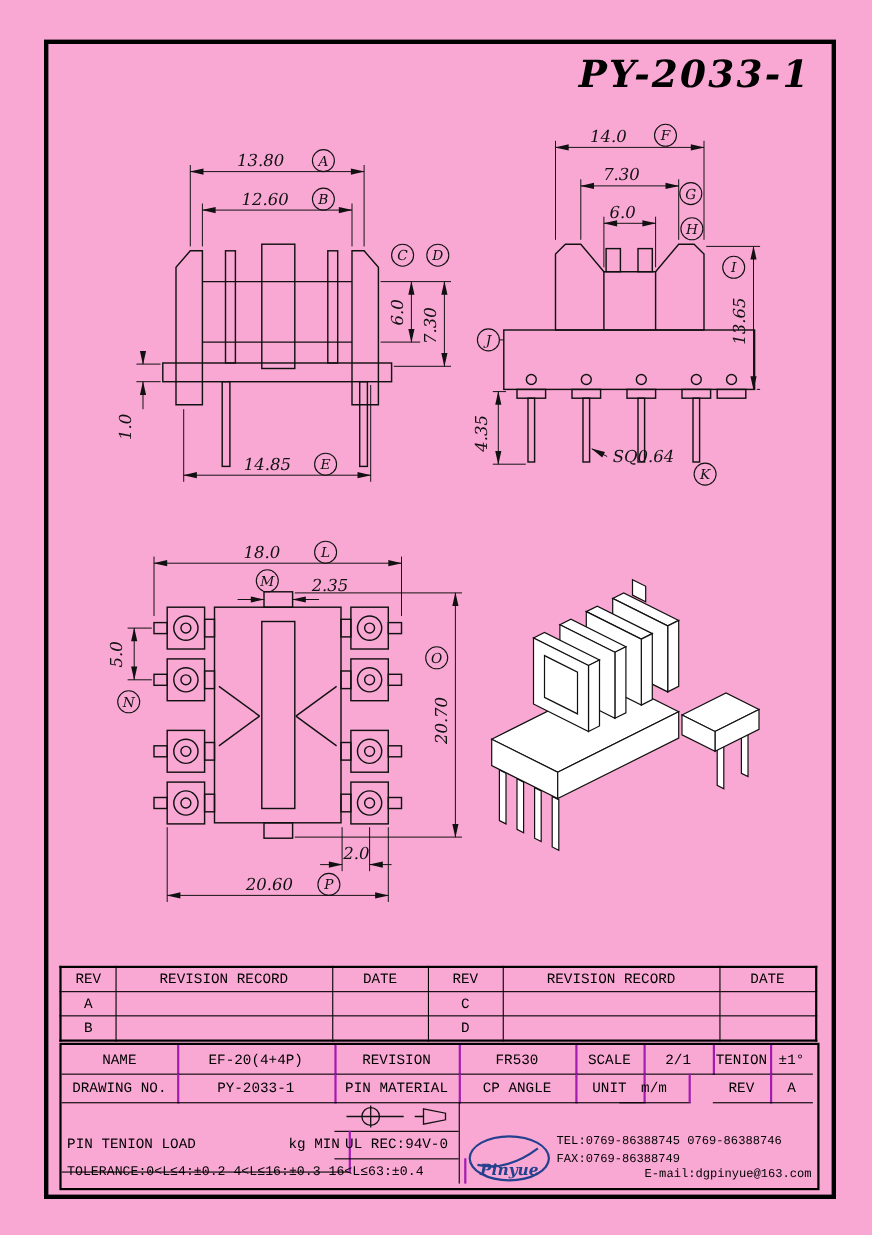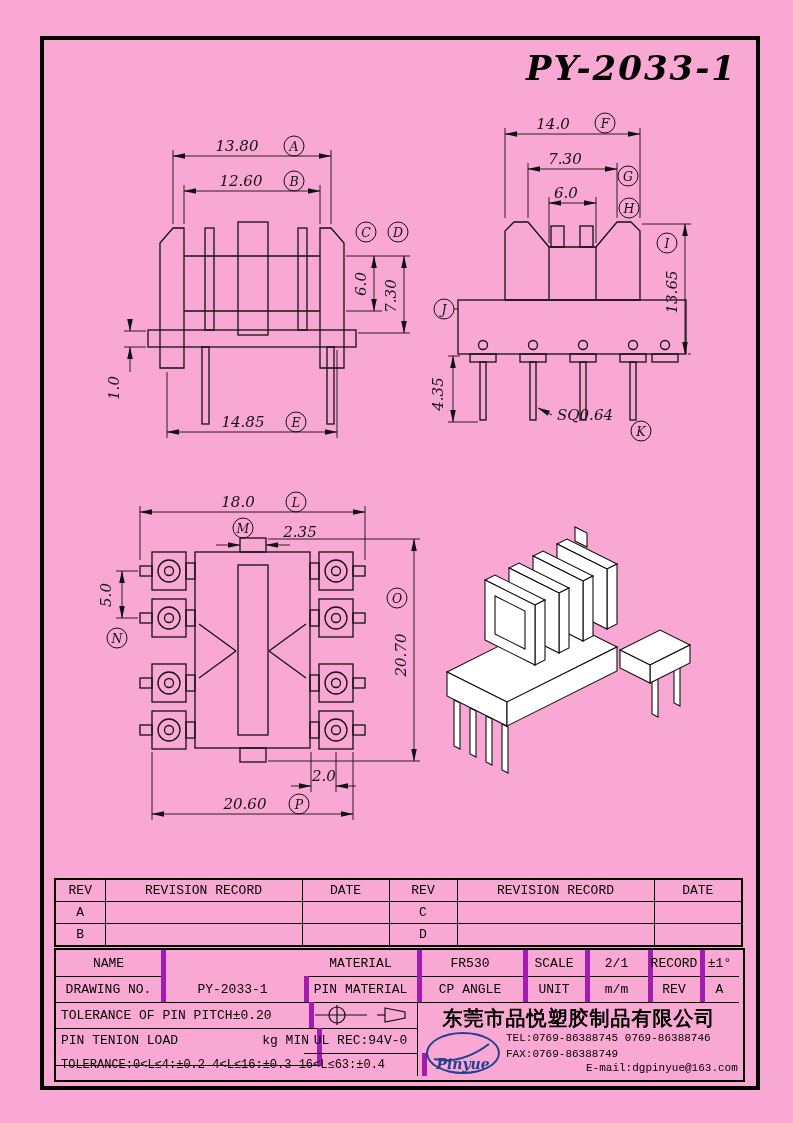--- a/index.html
+++ b/index.html
@@ -14,21 +14,21 @@
   .dl{stroke:#111;stroke-width:0.9;fill:none;}
   .views text{font-family:"DejaVu Serif",serif;font-style:italic;fill:#111;}
   text.dim{font-size:15px;text-anchor:middle;}
   text.cl{font-size:12.5px;text-anchor:middle;}
   .balloon{stroke:#111;stroke-width:1;fill:none;}
   table.rev{position:absolute;left:54px;top:878px;width:687px;border-collapse:collapse;
             table-layout:fixed;border:2px solid #000;}
   table.rev td{border:1px solid #000;height:21px;font-size:13px;text-align:center;padding:0;}
   .info{position:absolute;left:54px;top:948px;width:687px;height:130px;border:2px solid #000;font-size:13px;}
   .cell{position:absolute;display:flex;align-items:center;justify-content:center;
-        border-right:5px solid #a21caf;border-bottom:1px solid #000;overflow:hidden;white-space:nowrap;}
+        border-right:2px solid #a21caf;border-bottom:1px solid #000;overflow:hidden;white-space:nowrap;}
   .cell.left{justify-content:flex-start;padding-left:5px;}
   .cell.noR{border-right:none;}
   .cell.noB{border-bottom:none;}
   .cell.between{justify-content:space-between;padding:0 8px 12px 5px;}
   .tolnote{font-size:12px;}
   .company{position:absolute;left:361px;top:52px;width:322px;height:74px;border-left:1px solid #000;}
   .cname{position:absolute;left:0;top:3px;width:100%;text-align:center;
          font-family:"DejaVu Sans",sans-serif;font-weight:bold;font-size:20px;letter-spacing:1px;}
   .clogo{position:absolute;left:8px;top:30px;width:70px;height:38px;border:2px solid #23418e;
          border-radius:50%;display:flex;align-items:flex-end;justify-content:center;}
@@ -349,37 +349,37 @@
         <td></td>
         <td>D</td>
         <td></td>
         <td></td>
       </tr>
     </tbody>
   </table>
 
   <div class="info">
     <div class="cell" style="left:0;top:0;width:105px;height:26px">NAME</div>
-    <div class="cell" style="left:248px;top:0;width:113px;height:26px">MATERIAL</div>
+    <div class="cell" style="left:105px;top:0;width:143px;height:26px">EF-20(4+4P)</div>
+    <div class="cell" style="left:248px;top:0;width:113px;height:26px">REVISION</div>
     <div class="cell" style="left:361px;top:0;width:106px;height:26px">FR530</div>
     <div class="cell" style="left:467px;top:0;width:62px;height:26px">SCALE</div>
     <div class="cell" style="left:529px;top:0;width:63px;height:26px">2/1</div>
-    <div class="cell" style="left:592px;top:0;width:52px;height:26px">RECORD</div>
+    <div class="cell" style="left:592px;top:0;width:52px;height:26px">TENION</div>
     <div class="cell noR" style="left:644px;top:0;width:39px;height:26px">±1°</div>
 
     <div class="cell" style="left:0;top:26px;width:105px;height:26px">DRAWING NO.</div>
     <div class="cell" style="left:105px;top:26px;width:143px;height:26px">PY-2033-1</div>
     <div class="cell" style="left:248px;top:26px;width:113px;height:26px">PIN MATERIAL</div>
     <div class="cell" style="left:361px;top:26px;width:106px;height:26px">CP ANGLE</div>
     <div class="cell" style="left:467px;top:26px;width:62px;height:26px">UNIT</div>
-    <div class="cell" style="left:529px;top:26px;width:63px;height:26px">m/m</div>
+    <div class="cell" style="left:507px;top:26px;width:63px;height:26px">m/m</div>
     <div class="cell" style="left:592px;top:26px;width:52px;height:26px">REV</div>
     <div class="cell noR" style="left:644px;top:26px;width:39px;height:26px">A</div>
 
-    <div class="cell left" style="left:0;top:52px;width:248px;height:26px">TOLERANCE OF PIN PITCH±0.20</div>
     <div class="cell noR" style="left:248px;top:52px;width:113px;height:26px">
       <svg width="100" height="22" viewBox="0 0 100 22">
         <g stroke="#111" fill="none" stroke-width="1.2">
           <line x1="4" y1="11" x2="56" y2="11"></line>
           <circle cx="26" cy="11" r="8"></circle>
           <line x1="26" y1="1" x2="26" y2="21"></line>
           <path d="M66,11 h8"></path>
           <path d="M74,4 L94,8 V14 L74,18 Z"></path>
         </g>
       </svg>
@@ -387,21 +387,20 @@
 
     <div class="cell between" style="left:0;top:78px;width:248px;height:25px">
       <span>PIN TENION LOAD</span>
       <span>kg MIN</span>
     </div>
     <div class="cell noR" style="left:248px;top:78px;width:113px;height:25px">UL REC:94V-0</div>
 
     <div class="cell left noB tolnote" style="left:0;top:103px;width:361px;height:23px">TOLERANCE:0&lt;L≤4:±0.2  4&lt;L≤16:±0.3  16&lt;L≤63:±0.4</div>
 
     <div class="company">
-      <div class="cname">东莞市品悦塑胶制品有限公司</div>
       <div class="clogo">
         <svg width="66" height="34" viewBox="0 0 66 34">
           <path d="M6,25 Q33,31 61,10" fill="none" stroke="#23418e" stroke-width="2"></path>
         </svg>
         <span>Pinyue</span>
       </div>
       <div class="ctel">TEL:0769-86388745  0769-86388746</div>
       <div class="cfax">FAX:0769-86388749</div>
       <div class="cmail">E-mail:dgpinyue@163.com</div>
     </div>

